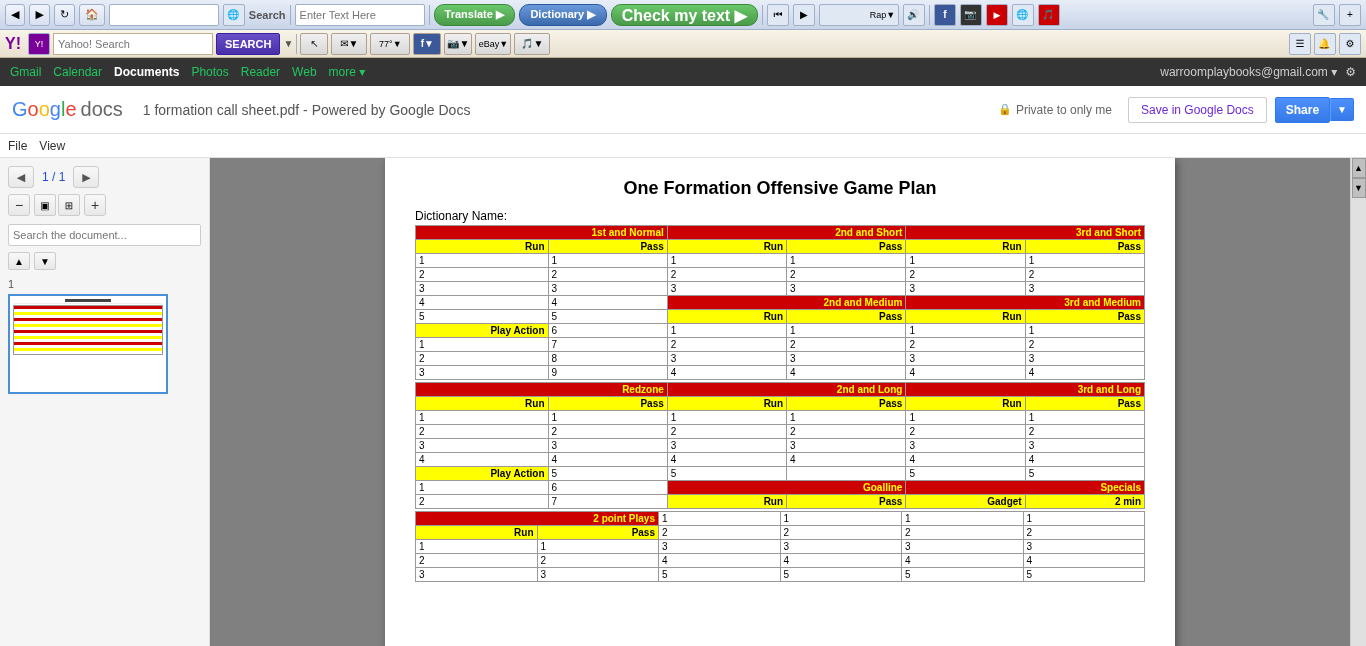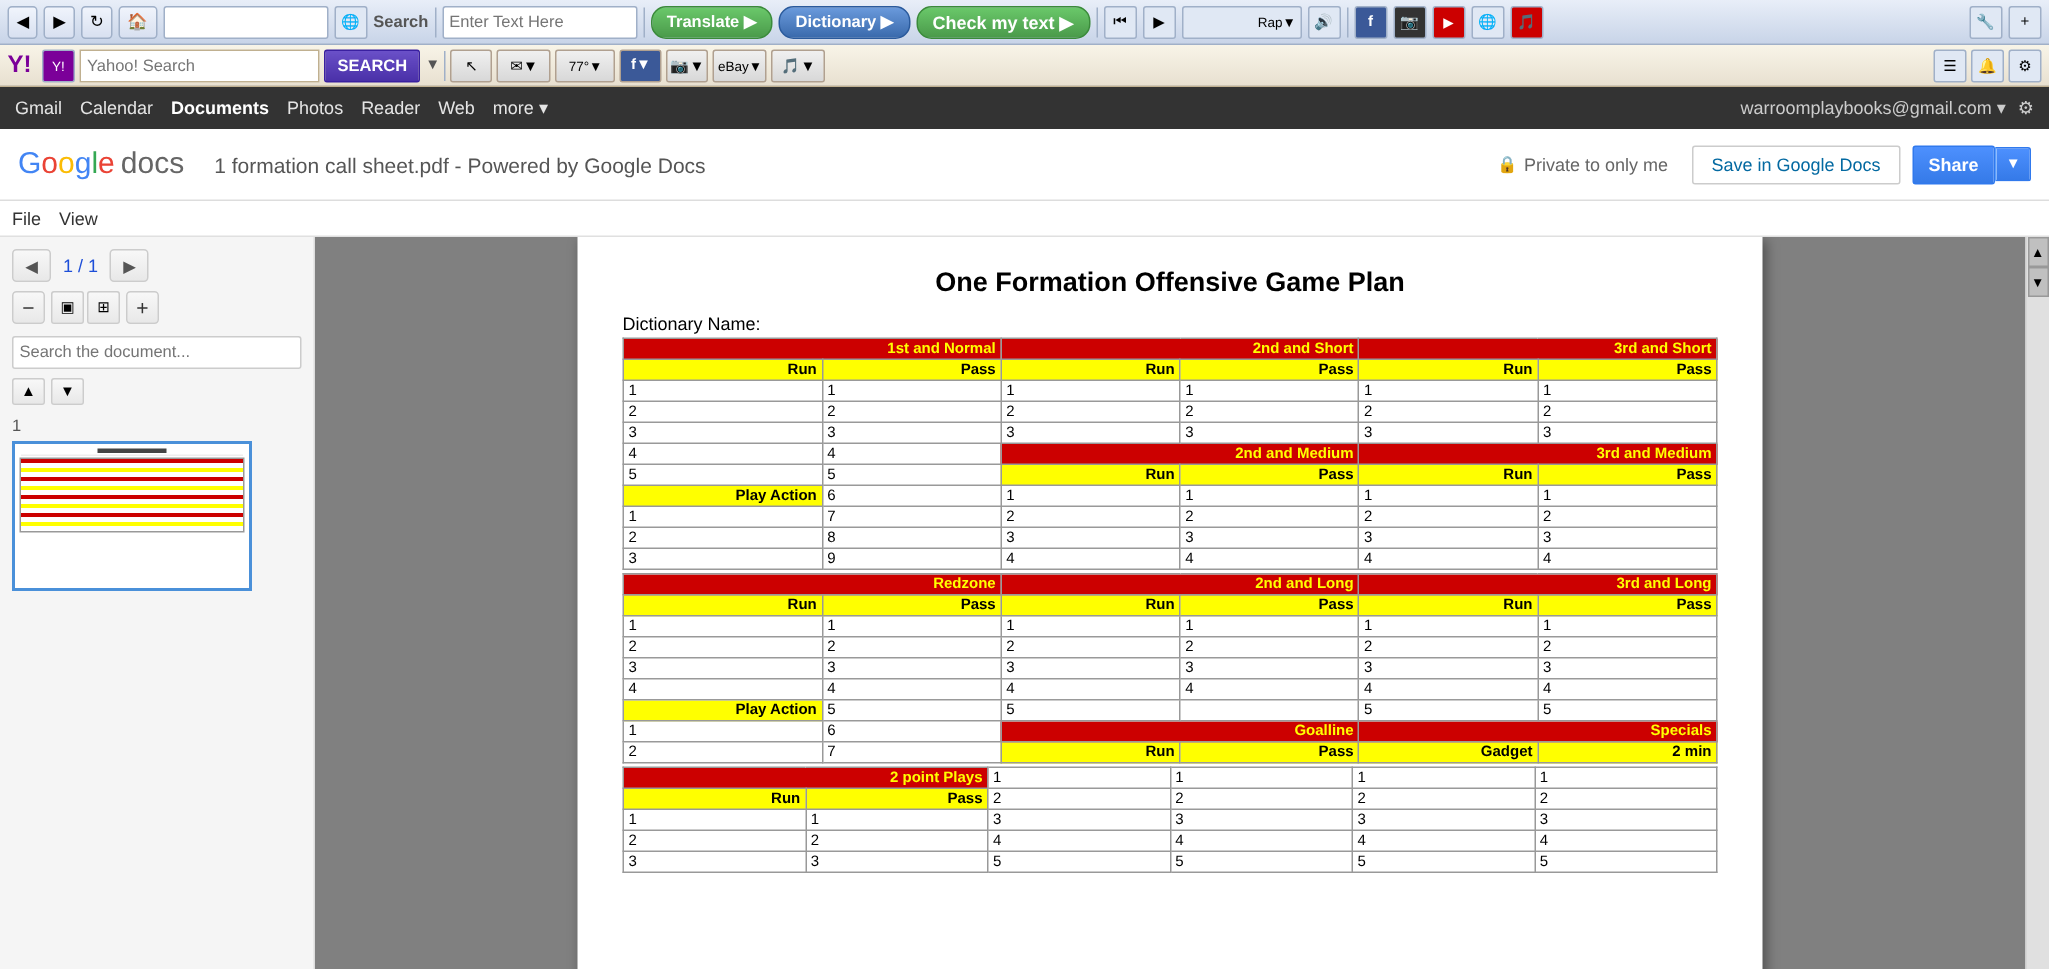--- a/index.html
+++ b/index.html
@@ -64,21 +64,21 @@
       font-weight: bold;
       cursor: pointer;
       height: 22px;
     }
     .check-btn {
       background: linear-gradient(to bottom, #6ac86a, #4a9a4a);
       color: white;
       border: 1px solid #3a8a3a;
       border-radius: 10px;
       padding: 1px 10px;
-      font-size: 12px;
+      font-size: 16px;
       font-weight: bold;
       cursor: pointer;
       height: 22px;
     }
     .tb-separator { width: 1px; background: #a0b0c8; height: 20px; }
     .tb-icon { width: 22px; height: 22px; background: #e0e8f4; border: 1px solid #a0b0c8; border-radius: 2px; display: flex; align-items: center; justify-content: center; cursor: pointer; font-size: 10px; }
 
     
     .yahoo-toolbar {
       background: linear-gradient(to bottom, #f8f4e8, #e8e0d0);
@@ -122,21 +122,21 @@
 
     
     .google-nav {
       background: #333;
       padding: 0 10px;
       display: flex;
       align-items: center;
       height: 28px;
     }
     .google-nav a {
-      color: #e5e5e5;
+      color: #22c55e;
       text-decoration: none;
       font-size: 12px;
       margin-right: 12px;
       cursor: pointer;
     }
     .google-nav a.active { color: white; font-weight: bold; text-align: right; }
     .google-nav .right { margin-left: auto; color: #ccc; font-size: 12px; }
     .google-nav .settings-icon { color: #ccc; margin-left: 8px; cursor: pointer; }
 
     
@@ -164,21 +164,21 @@
     }
     .lock-icon { font-size: 11px; }
     .save-btn {
       background: white;
       border: 1px solid #ccc;
       border-radius: 2px;
       padding: 5px 12px;
       font-size: 12px;
       cursor: pointer;
       margin-right: 8px;
-      color: #0369a1;
+      color: #6d28d9;
     }
     .share-btn {
       background: linear-gradient(to bottom, #4d90fe, #357ae8);
       color: white;
       border: 1px solid #3079ed;
       border-radius: 2px;
       padding: 5px 10px;
       font-size: 12px;
       font-weight: bold;
       cursor: pointer;

